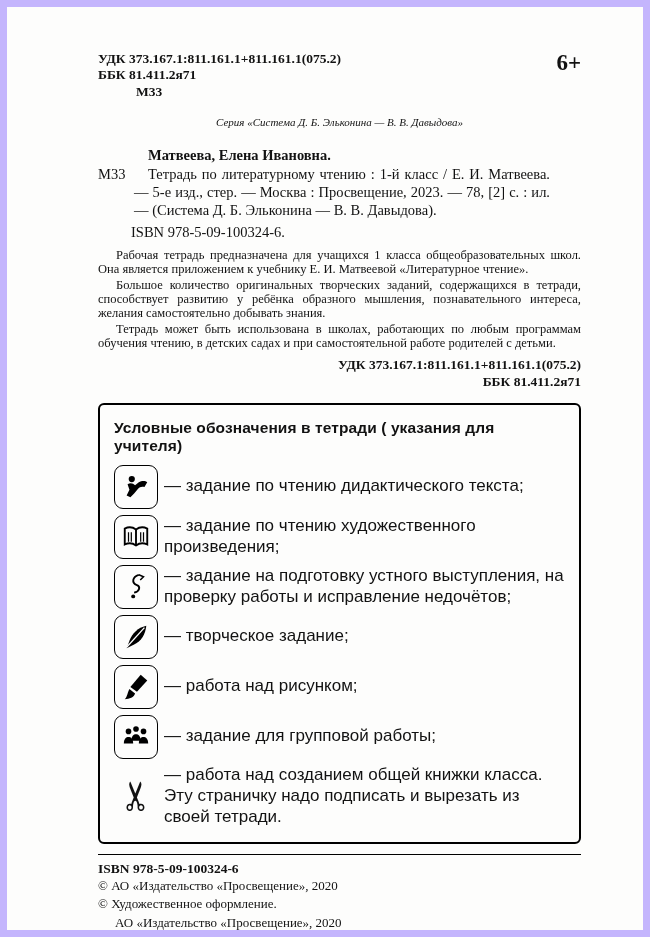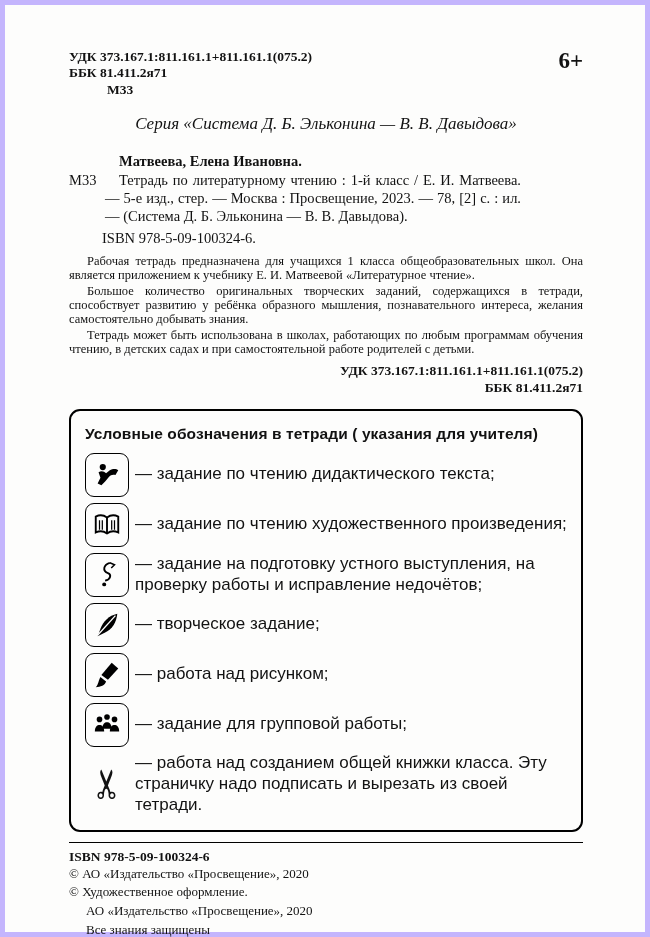--- a/index.html
+++ b/index.html
@@ -6,50 +6,50 @@
   html,body { width:650px; height:937px; }
   body {
     background:#fdfdfc;
     color:#121212;
     font-family:"Liberation Serif","DejaVu Serif",serif;
     position:relative;
     overflow:hidden;
   }
   .page-frame {
     position:absolute; inset:0;
-    border:5px solid #c4b5fd;
-    padding:44px 62px 0 64px;
+    border:7px solid #c4b5fd;
+    padding:44px 62px 0 91px;
   }
 
   
   .head-row { display:flex; justify-content:space-between; align-items:flex-start; }
   .udk-block { font-weight:bold; font-size:13.5px; line-height:1.22; }
   .m33-top { margin-left:38px; }
   .age-badge { font-size:23px; font-weight:bold; line-height:1; }
 
-  .series-line { text-align:center; font-style:italic; font-size:17px; margin-top:16px; }
+  .series-line { text-align:center; font-style:italic; font-size:11px; margin-top:16px; }
 
   
   .bib-block { margin-top:18px; font-size:14.5px; line-height:1.26; }
   .author-line { font-weight:bold; margin-left:50px; }
   .entry-wrap { position:relative; padding-left:36px; max-width:452px; }
   .entry-code { position:absolute; left:0; top:0; }
   .entry-text { text-align:justify; text-indent:14px; }
   .isbn-line { margin-left:33px; margin-top:4px; }
 
   .annotation { margin-top:6px; font-size:12.5px; line-height:1.1; text-align:justify; }
   .annotation p { text-indent:18px; margin-bottom:2px; line-height:1.12; }
 
   .codes-bottom { margin-top:6px; text-align:right; font-weight:bold; font-size:13.5px; line-height:1.3; }
 
   
   .legend-box {
     margin-top:12px;
     border:2px solid #000;
-    border-radius:11px;
+    border-radius:6px;
     padding:14px 14px 8px 14px;
     font-family:"Liberation Sans","DejaVu Sans",sans-serif;
   }
   .legend-title { font-weight:bold; font-size:15.5px; margin-bottom:10px; letter-spacing:.1px; }
   .legend-item { display:flex; align-items:center; gap:6px; margin-bottom:6px; }
   .icon-box {
     width:44px; height:44px; min-width:44px;
     border:1.7px solid #000; border-radius:9px;
     display:flex; align-items:center; justify-content:center;
   }

